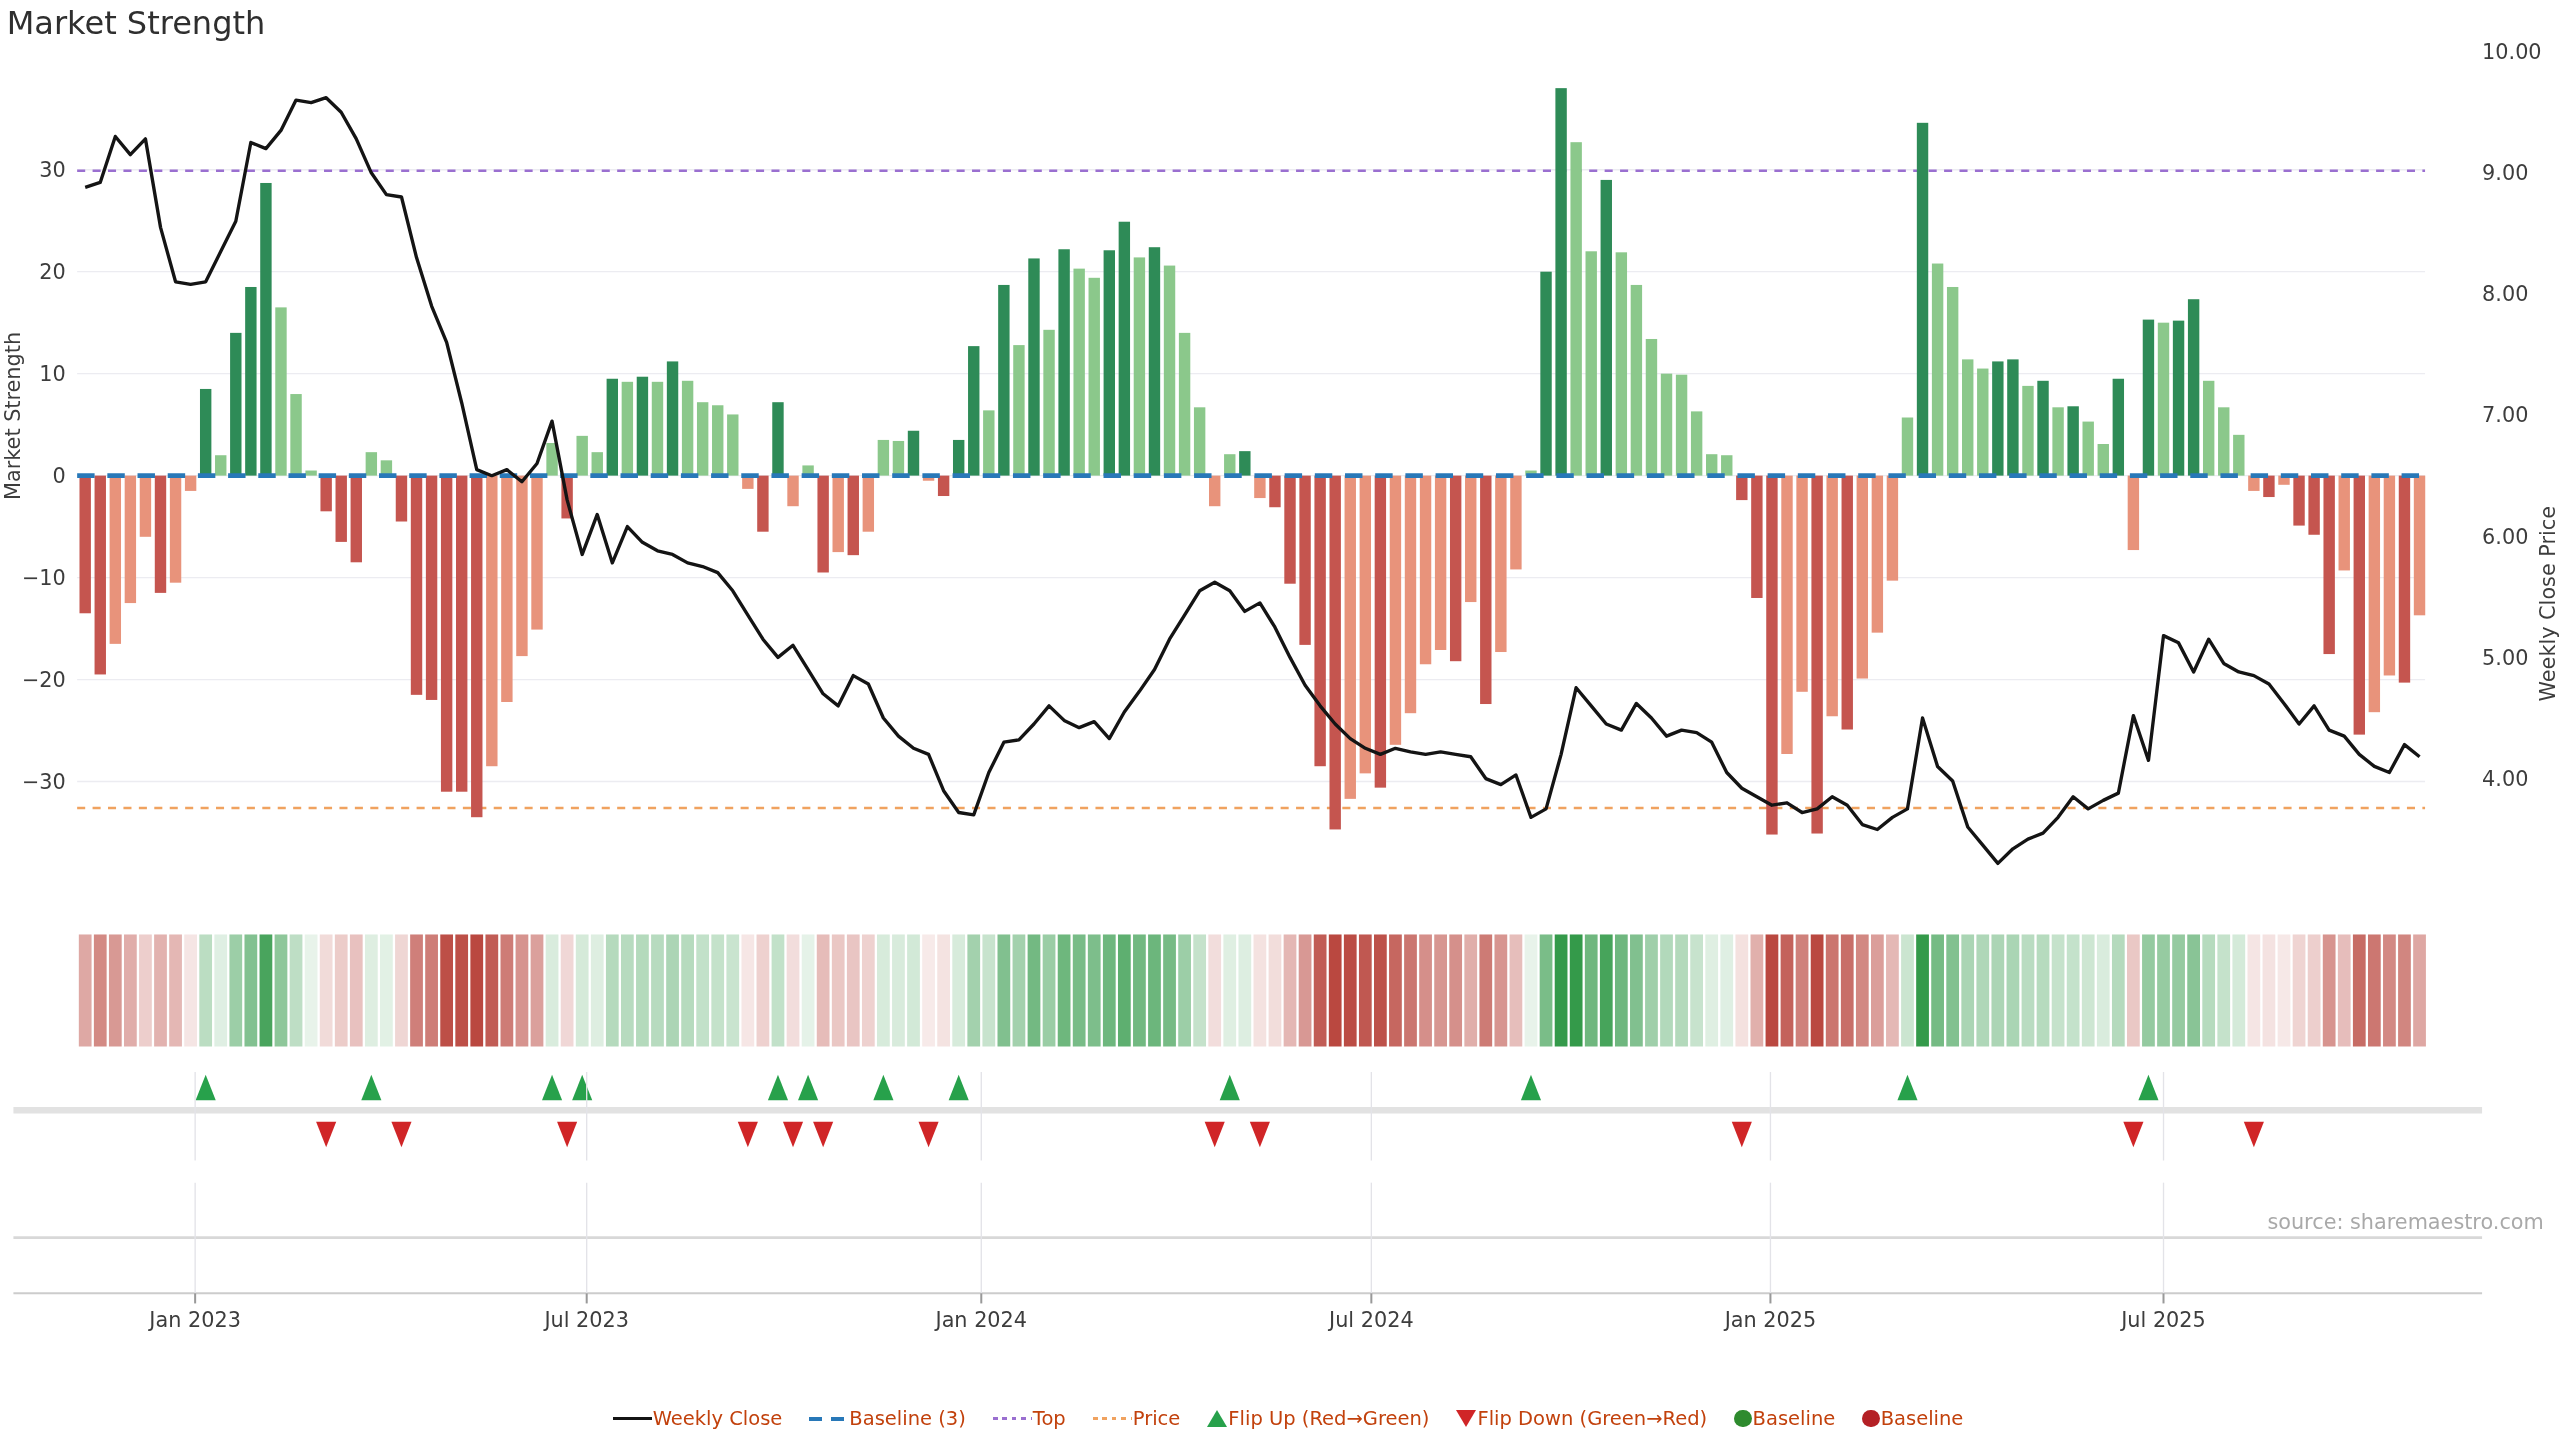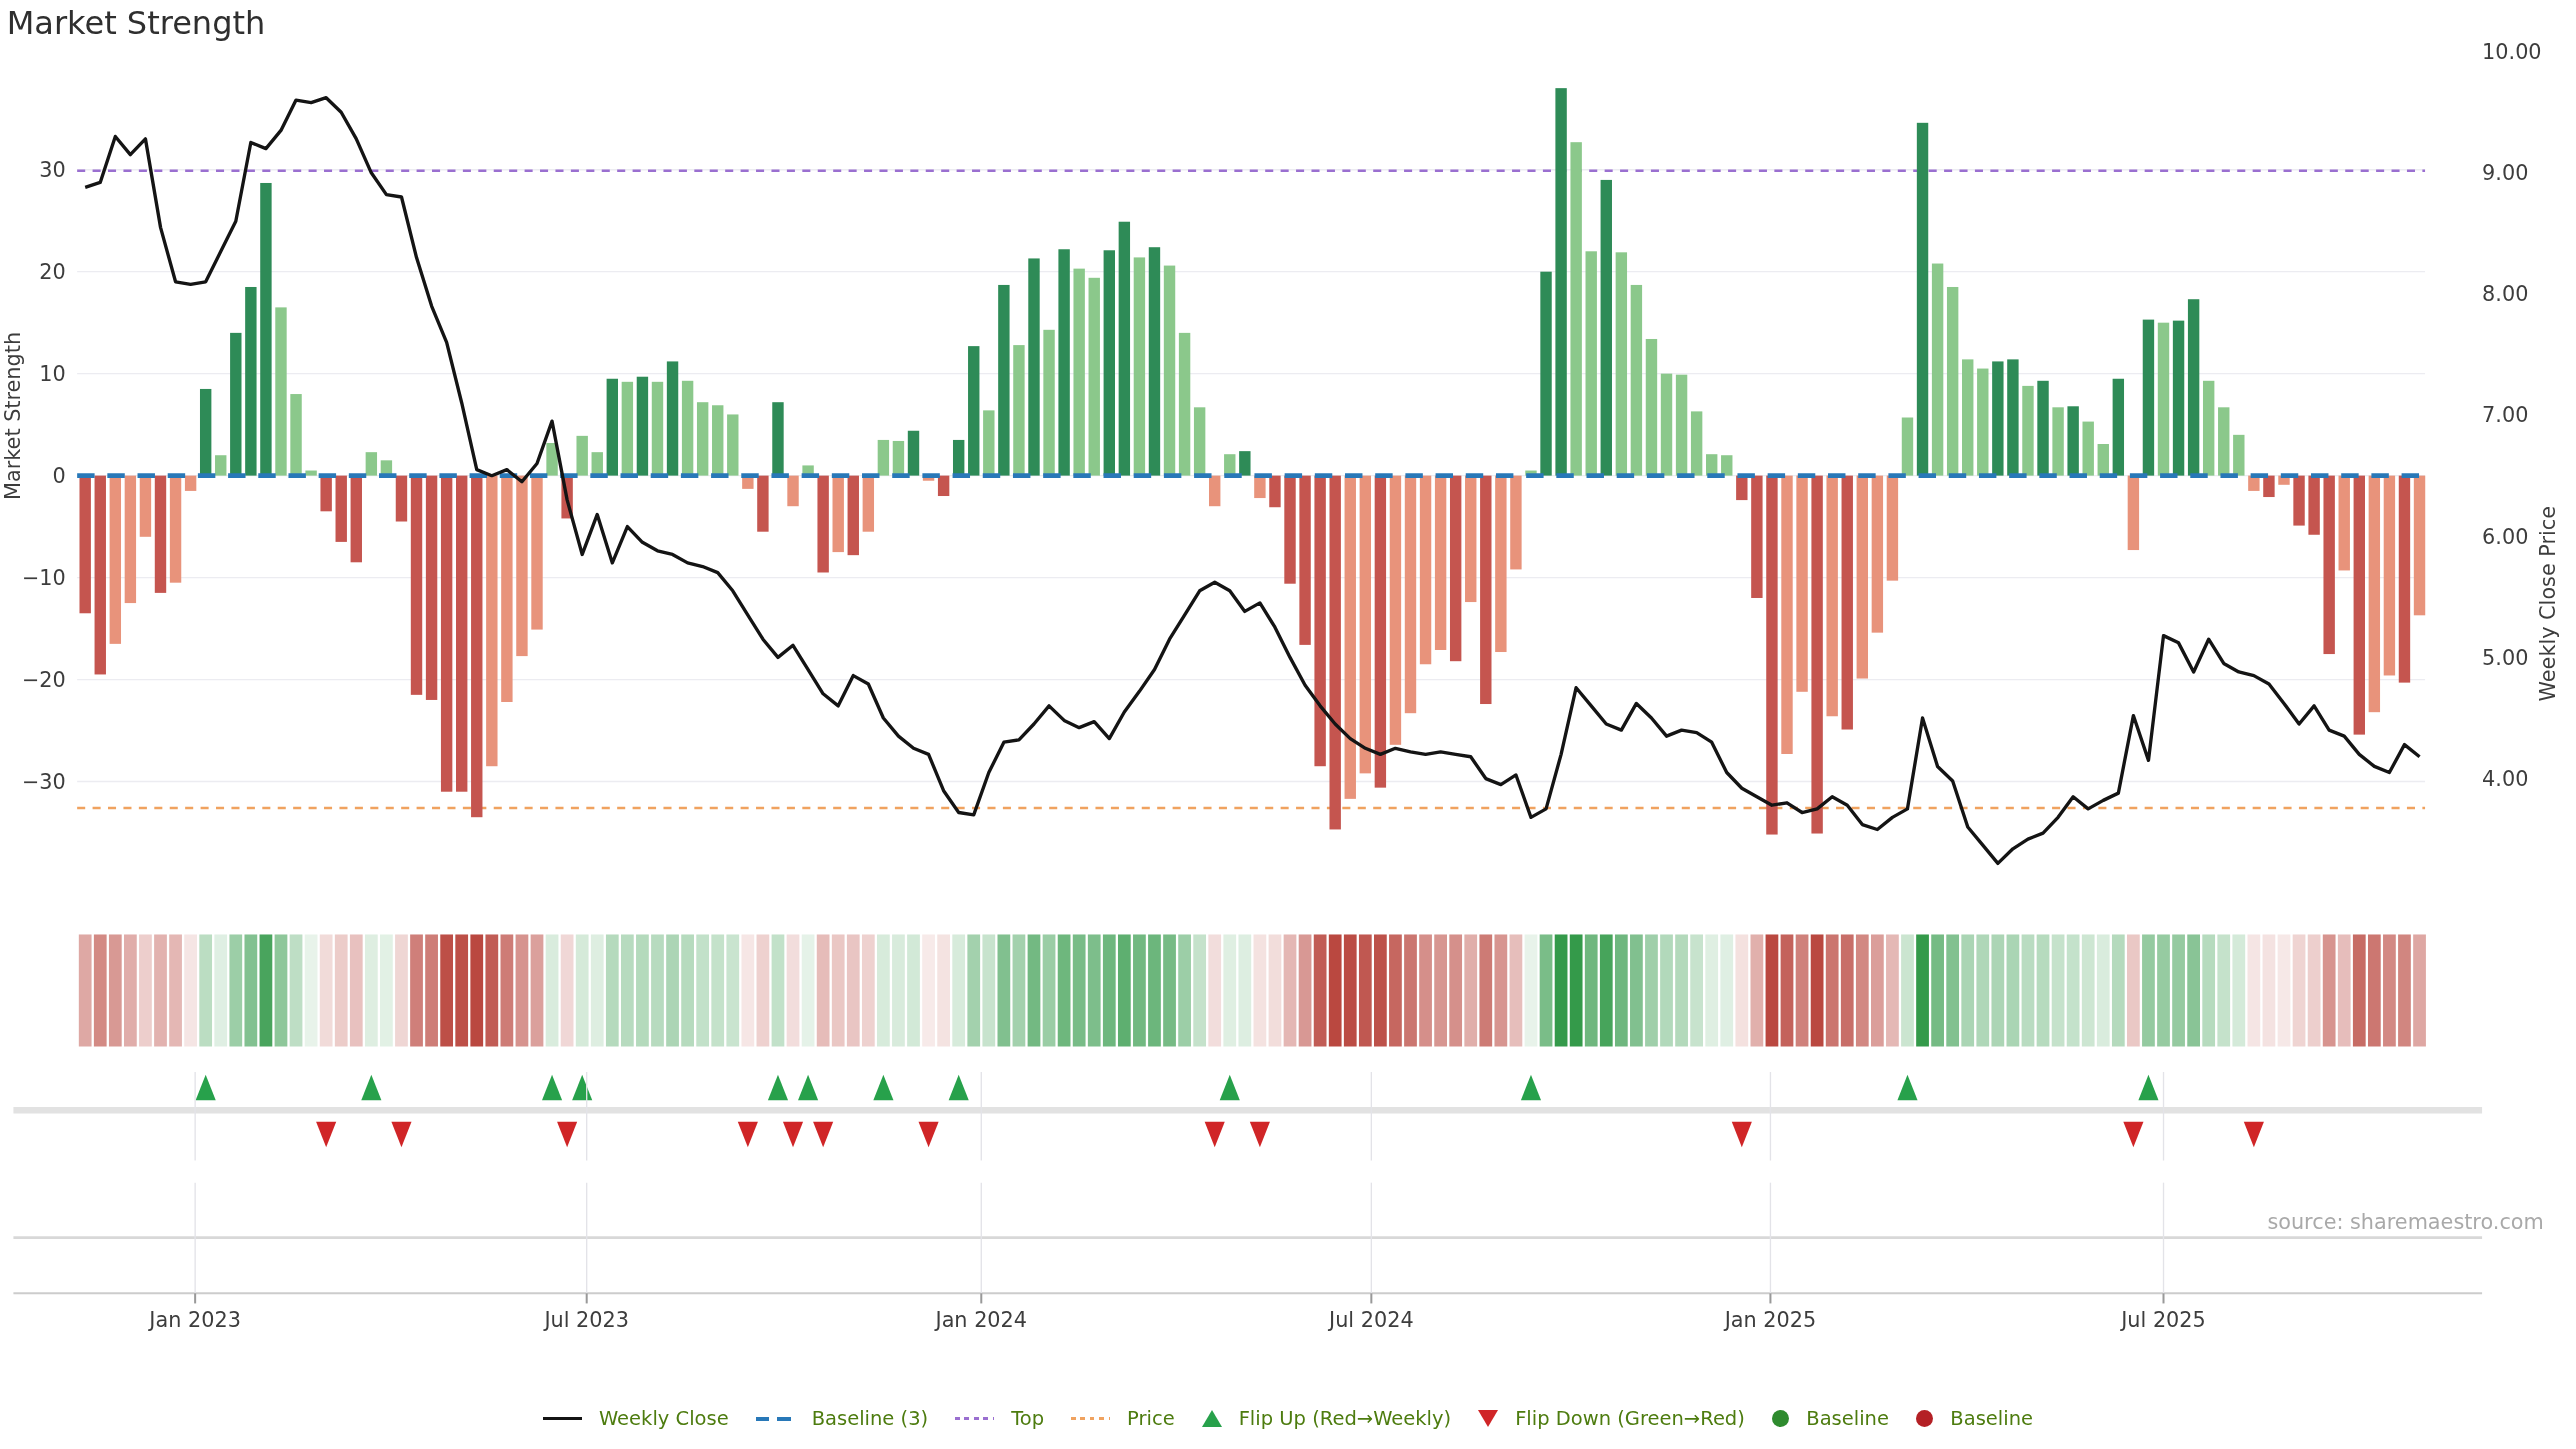--- a/index.html
+++ b/index.html
@@ -1,20 +1,20 @@
 <!DOCTYPE html>
 <html style="font-size:10.7px"><head>
 <meta charset="utf-8">
 <style>
   html,body{margin:0;padding:0;background:#ffffff;}
   body{width:2576px;height:1449px;position:relative;font-family:"DejaVu Sans","Liberation Sans",sans-serif;overflow:hidden;}
   .page-title{position:absolute;left:6.7px;top:4px;font-size:32px;color:#2f2f2f;}
   #chart{position:absolute;left:0;top:0;}
   .legend{position:absolute;left:0;right:0;top:1407px;display:flex;justify-content:center;align-items:center;gap:27px;}
-  .legend-item{display:flex;align-items:center;gap:17px;font-size:19.5px;color:#4d7c0f;}
+  .legend-item{display:flex;align-items:center;gap:1px;font-size:19.5px;color:#c2410c;}
   .sw{display:inline-block;}
   .sw-line{width:39px;height:3.4px;background:#141414;}
   .sw-dash{width:39px;height:4px;background:repeating-linear-gradient(90deg,#2878b8 0 13.4px,transparent 13.4px 21.5px);}
   .sw-dot-purple{width:39px;height:3.4px;background:repeating-linear-gradient(90deg,#9a6fd0 0 4.7px,transparent 4.7px 9.4px);}
   .sw-dot-orange{width:39px;height:3.4px;background:repeating-linear-gradient(90deg,#f0a25f 0 4.7px,transparent 4.7px 9.4px);}
   .sw-tri-up{width:0;height:0;border-left:10px solid transparent;border-right:10px solid transparent;border-bottom:17.4px solid #27a14b;}
   .sw-tri-down{width:0;height:0;border-left:10px solid transparent;border-right:10px solid transparent;border-top:17.4px solid #d02527;}
   .sw-circle-green{width:17.4px;height:17.4px;border-radius:50%;background:#2e8b2e;}
   .sw-circle-red{width:17.4px;height:17.4px;border-radius:50%;background:#b42025;}
 </style>
@@ -447,21 +447,21 @@
     <div class="legend-item">
       <span class="sw sw-dot-purple"></span>
       <span>Top</span>
     </div>
     <div class="legend-item">
       <span class="sw sw-dot-orange"></span>
       <span>Price</span>
     </div>
     <div class="legend-item">
       <span class="sw sw-tri-up"></span>
-      <span>Flip Up (Red→Weekly)</span>
+      <span>Flip Up (Red→Green)</span>
     </div>
     <div class="legend-item">
       <span class="sw sw-tri-down"></span>
       <span>Flip Down (Green→Red)</span>
     </div>
     <div class="legend-item">
       <span class="sw sw-circle-green"></span>
       <span>Baseline</span>
     </div>
     <div class="legend-item">

